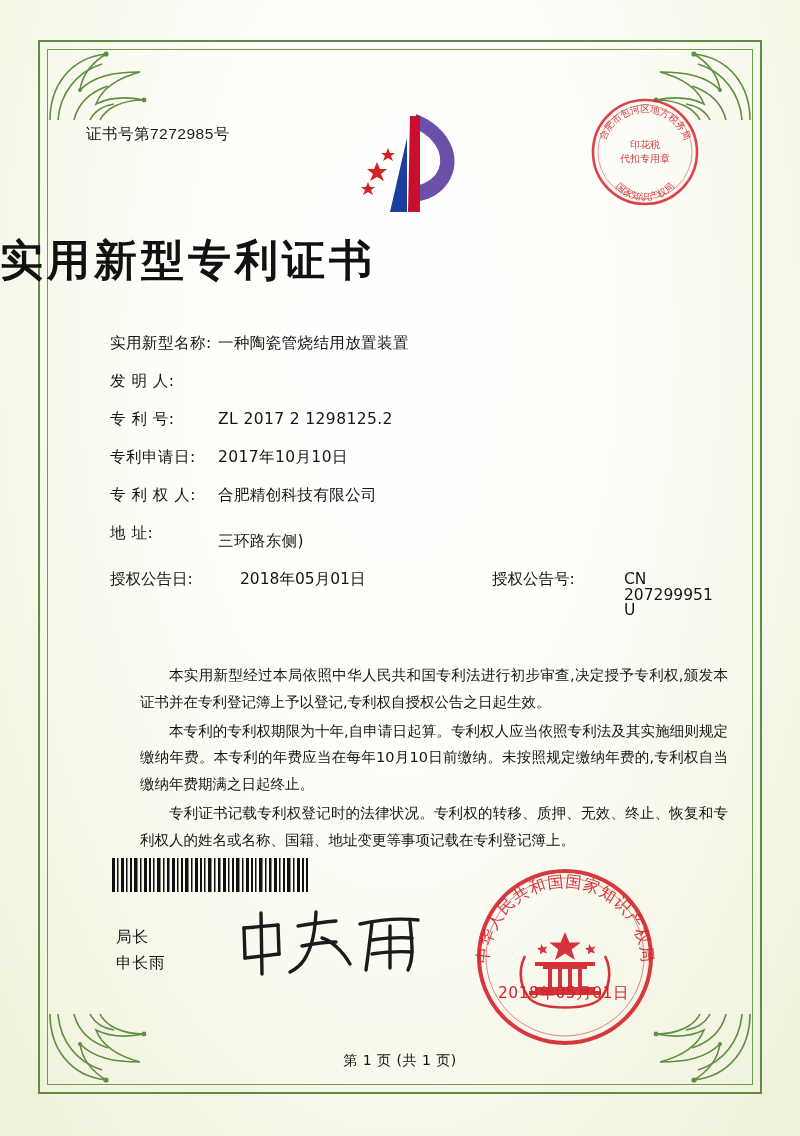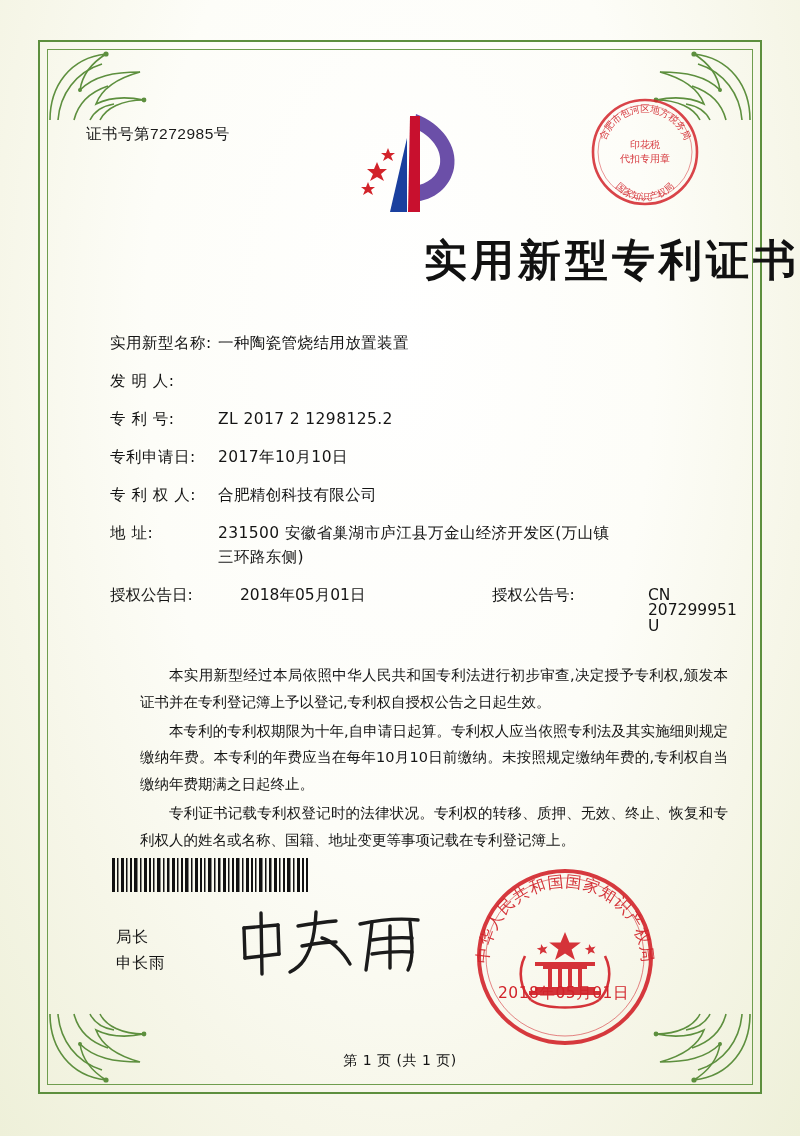--- a/index.html
+++ b/index.html
@@ -77,21 +77,21 @@
     width: 120px;
     height: 120px;
   }
   .top-seal svg { width: 100%; height: 100%; display: block; }
 
   .title {
     position: absolute;
     top: 232px;
     left: 0;
     width: 100%;
-    text-align: right;
+    text-align: left;
     font-size: 43px;
     font-weight: bold;
     letter-spacing: 4px;
     color: #111;
     font-family: Liberation Serif, serif;
   }
 
   
   .fields {
     position: absolute;
@@ -124,21 +124,21 @@
 
   .pub-row {
     display: flex;
     align-items: flex-start;
     margin-bottom: 12px;
     gap: 22px;
   }
   .pub-left-label { width: 108px; flex: 0 0 108px; white-space: pre; }
   .pub-left-value { flex: 0 0 230px; }
   .pub-right-label { flex: 0 0 110px; white-space: pre; }
-  .pub-right-value { flex: 1; margin-left: 24px; }
+  .pub-right-value { flex: 1; }
 
   
   .body-text {
     position: absolute;
     left: 114px;
     top: 662px;
     width: 588px;
     font-size: 14.5px;
     color: #141414;
     line-height: 1.85;
@@ -340,21 +340,20 @@
     </div>
 
     <div class="field-row">
       <div class="field-label">专 利 权 人:</div>
       <div class="field-value">合肥精创科技有限公司</div>
     </div>
 
     <div class="field-row">
       <div class="field-label">地 址:</div>
       <div class="field-value">
-        <span>231500 安徽省巢湖市庐江县万金山经济开发区(万山镇</span>
         <span class="line2">三环路东侧)</span>
       </div>
     </div>
 
     <div class="pub-row">
       <div class="pub-left-label">授权公告日:</div>
       <div class="pub-left-value">2018年05月01日</div>
       <div class="pub-right-label">授权公告号:</div>
       <div class="pub-right-value">CN 207299951 U</div>
     </div>

